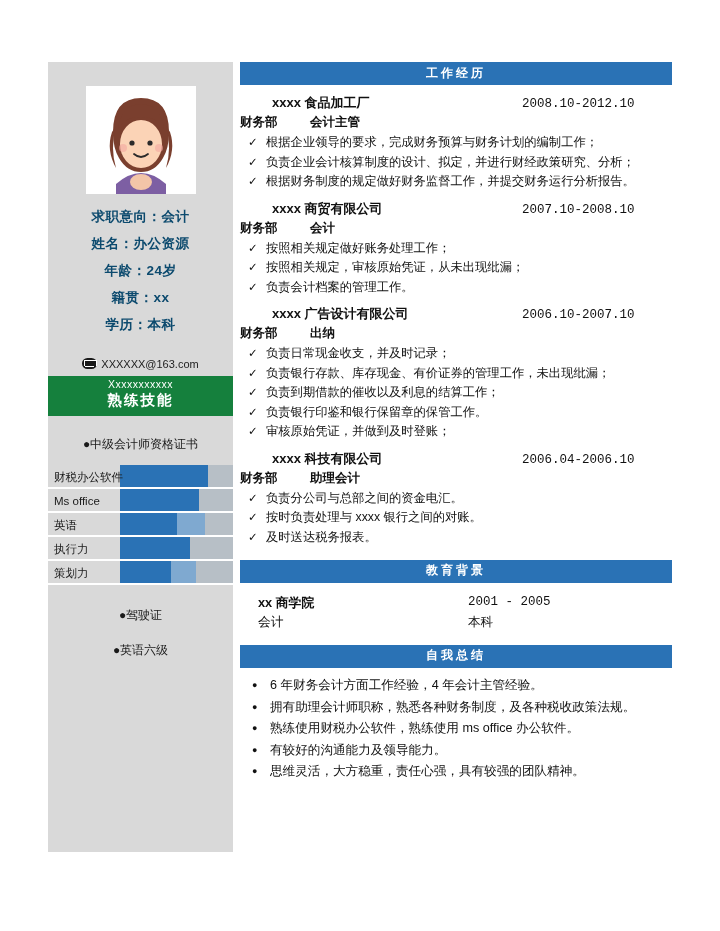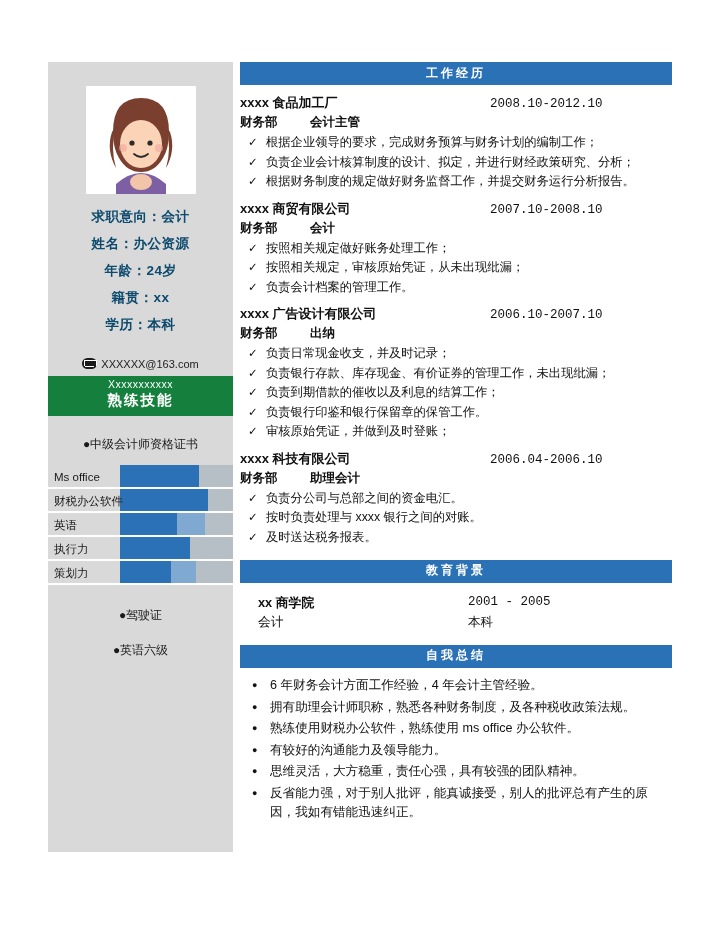--- a/index.html
+++ b/index.html
@@ -182,21 +182,21 @@
   }
 
   .job { margin-top: 9px; }
   .job-row1 {
     display: flex;
     align-items: baseline;
     font-size: 13px;
     font-weight: bold;
     color: #111;
   }
-  .job-company { width: 250px; }
+  .job-company { width: 250px; margin-left: 32px; }
   .job-date {
     font-family: "Liberation Mono", monospace;
     font-size: 12.5px;
     font-weight: normal;
     color: #111;
   }
   .job-row2 {
     font-size: 12.5px;
     font-weight: bold;
     color: #111;
@@ -311,29 +311,29 @@
 
     <div class="skills-header">
       <span class="qqtxt">Xxxxxxxxxxx</span>
       <span class="title">熟练技能</span>
     </div>
 
     <div class="cert-line cert-1">●中级会计师资格证书</div>
 
     <div class="bars">
       <div class="bar-row">
+        <span class="bar-label">财税办公软件</span>
+        <span class="bar-track">
+          <span class="bar-fill" style="width:78%"></span>
+        </span>
+      </div>
+      <div class="bar-row">
         <span class="bar-label">Ms office</span>
         <span class="bar-track">
           <span class="bar-fill" style="width:70%"></span>
-        </span>
-      </div>
-      <div class="bar-row">
-        <span class="bar-label">财税办公软件</span>
-        <span class="bar-track">
-          <span class="bar-fill" style="width:78%"></span>
         </span>
       </div>
       <div class="bar-row">
         <span class="bar-label">英语</span>
         <span class="bar-track">
           <span class="bar-mid" style="left:0;width:75%"></span>
           <span class="bar-fill" style="width:50%"></span>
         </span>
       </div>
       <div class="bar-row">
@@ -433,17 +433,16 @@
       </div>
     </div>
 
     <div class="sec-head sec-gap">自我总结</div>
     <ul class="dots">
       <li>6 年财务会计方面工作经验，4 年会计主管经验。</li>
       <li>拥有助理会计师职称，熟悉各种财务制度，及各种税收政策法规。</li>
       <li>熟练使用财税办公软件，熟练使用 ms office 办公软件。</li>
       <li>有较好的沟通能力及领导能力。</li>
       <li>思维灵活，大方稳重，责任心强，具有较强的团队精神。</li>
-      <li>反省能力强，对于别人批评，能真诚接受，别人的批评总有产生的原因，我如有错能迅速纠正。</li>
     </ul>
 
   </div>
 </div>
 
 </body></html>

